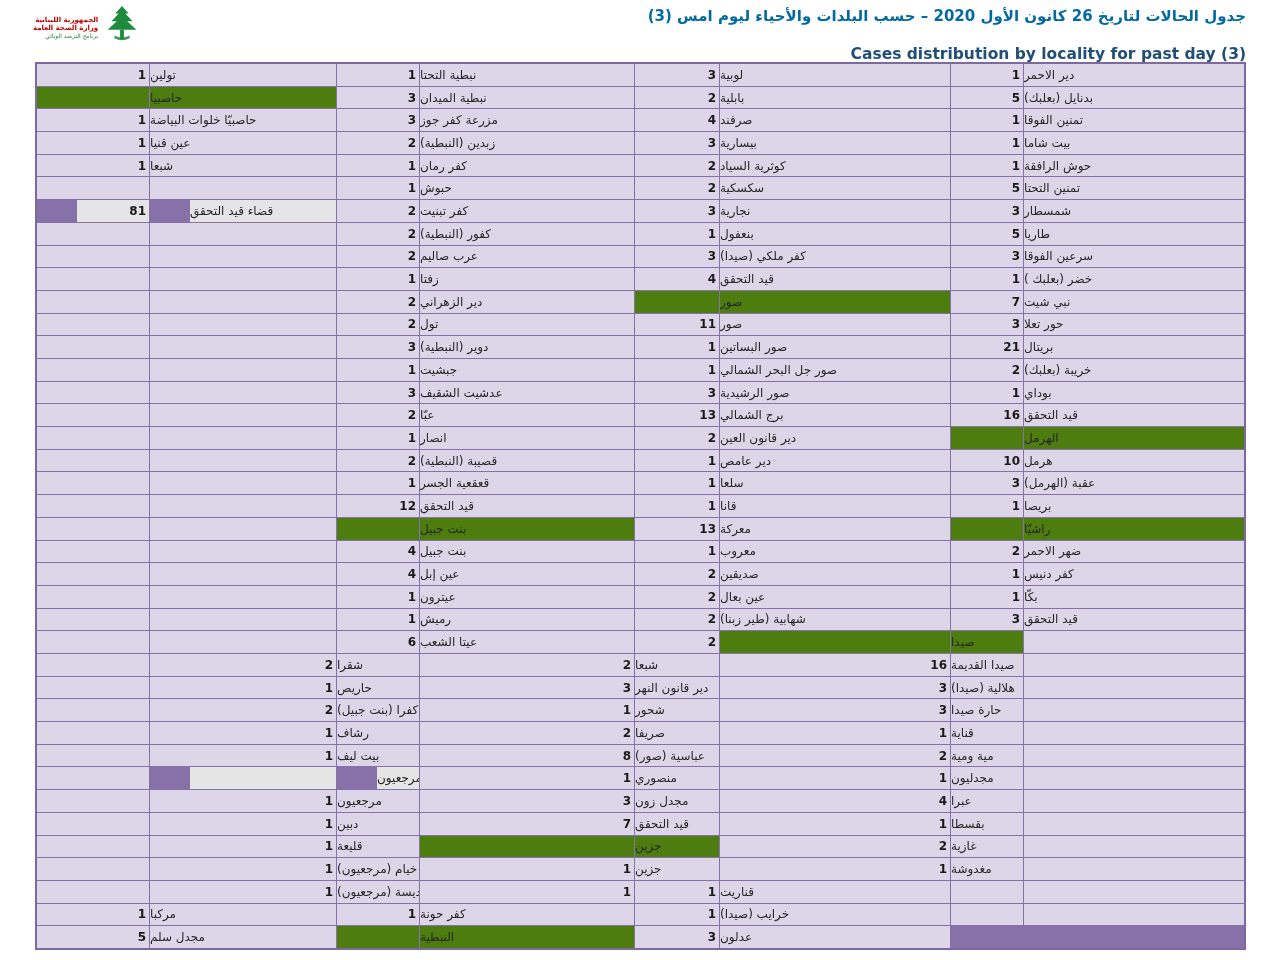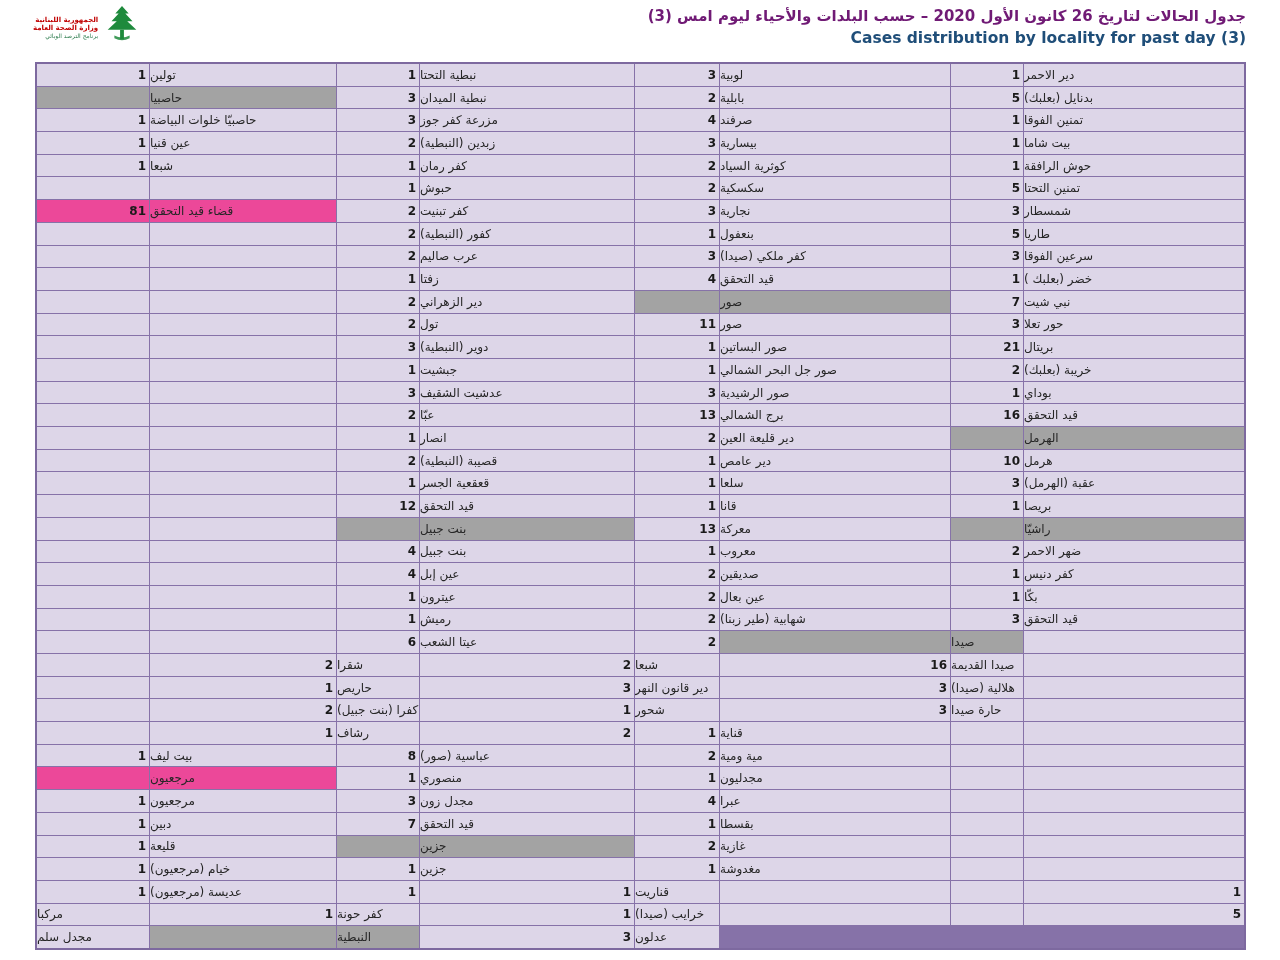--- a/index.html
+++ b/index.html
@@ -3,22 +3,22 @@
 <meta charset="utf-8">
 <style>
   html,body{margin:0;padding:0;}
   body{
     width:1280px;height:960px;position:relative;background:#ffffff;
     font-family:"DejaVu Sans","Liberation Sans",sans-serif;
     overflow:hidden;
   }
   
   .title-block{position:absolute;top:6px;right:34px;text-align:right;}
-  .title-ar{direction:rtl;font-size:15px;font-weight:bold;color:#701a75;line-height:20px;}
-  .title-en{font-size:15.5px;font-weight:bold;color:#1f4e79;line-height:21px;margin-top:2px;}
+  .title-ar{direction:rtl;font-size:15px;font-weight:bold;color:#0369a1;line-height:20px;}
+  .title-en{font-size:15.5px;font-weight:bold;color:#1f4e79;line-height:21px;margin-top:18px;}
   .logo{position:absolute;left:33px;top:4px;display:flex;align-items:center;gap:3px;}
   .logo-text{direction:rtl;text-align:right;}
   .logo-line1,.logo-line2{font-size:7px;line-height:8px;color:#c00000;font-weight:bold;}
   .logo-line3{font-size:6px;line-height:7px;color:#2e7d4f;}
   
   .cases-table{
     position:absolute;left:35px;top:62px;width:1207px;height:884px;
     display:grid;
     grid-template-columns:112px 186px 82px 214px 84px 230px 72px 220px;
     grid-auto-rows:1fr;
@@ -27,22 +27,22 @@
     border:2px solid #7d699f;
     box-sizing:content-box;
   }
   .cell{
     background:#ddd6e8;
     display:flex;align-items:center;justify-content:flex-end;
     overflow:hidden;white-space:nowrap;
   }
   .cell.count{font-size:12px;font-weight:bold;color:#1a1a1a;padding-right:3px;}
   .cell.name{direction:rtl;font-size:12px;color:#262626;padding-right:3px;}
-  .cell.sec{background:#a3a3a3;}
-  .cell.secd{background:#ec4899;}
+  .cell.sec{background:#4d7c0f;}
+  .cell.secd{background:#e5e5e5;margin-left:40px;}
 </style>
 </head>
 <body>
 
 <div class="logo">
   <div class="logo-text">
     <div class="logo-line1">الجمهورية اللبنانية</div>
     <div class="logo-line2">وزارة الصحة العامة</div>
     <div class="logo-line3">برنامج الترصد الوبائي</div>
   </div>
@@ -189,21 +189,21 @@
     <div class="cell name">عبّا</div>
     <div class="cell count">13</div>
     <div class="cell name">برج الشمالي</div>
     <div class="cell count">16</div>
     <div class="cell name">قيد التحقق</div>
     <div class="cell count"></div>
     <div class="cell name"></div>
     <div class="cell count">1</div>
     <div class="cell name">انصار</div>
     <div class="cell count">2</div>
-    <div class="cell name">دير قليعة العين</div>
+    <div class="cell name">دير قانون العين</div>
     <div class="cell count sec"></div>
     <div class="cell name sec">الهرمل</div>
     <div class="cell count"></div>
     <div class="cell name"></div>
     <div class="cell count">2</div>
     <div class="cell name">قصيبة (النبطية)</div>
     <div class="cell count">1</div>
     <div class="cell name">دير عامص</div>
     <div class="cell count">10</div>
     <div class="cell name">هرمل</div>
@@ -292,20 +292,21 @@
     <div class="cell name">كفرا (بنت جبيل)</div>
     <div class="cell count">1</div>
     <div class="cell name">شحور</div>
     <div class="cell count">3</div>
     <div class="cell name">حارة صيدا</div>
     <div class="cell count"></div>
     <div class="cell name"></div>
     <div class="cell count">1</div>
     <div class="cell name">رشاف</div>
     <div class="cell count">2</div>
+    <div class="cell name">صريفا</div>
     <div class="cell count">1</div>
     <div class="cell name">قناية</div>
     <div class="cell count"></div>
     <div class="cell name"></div>
     <div class="cell count">1</div>
     <div class="cell name">بيت ليف</div>
     <div class="cell count">8</div>
     <div class="cell name">عباسية (صور)</div>
     <div class="cell count">2</div>
     <div class="cell name">مية ومية</div>

